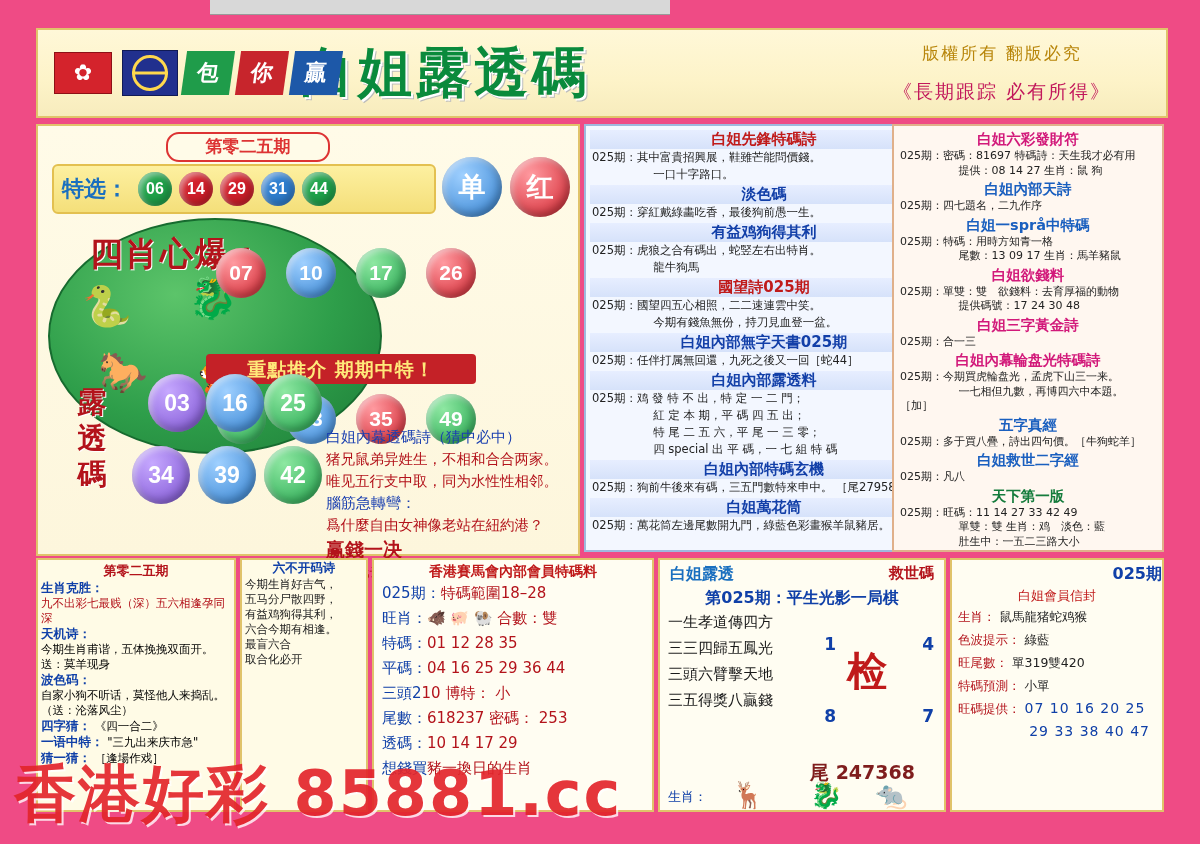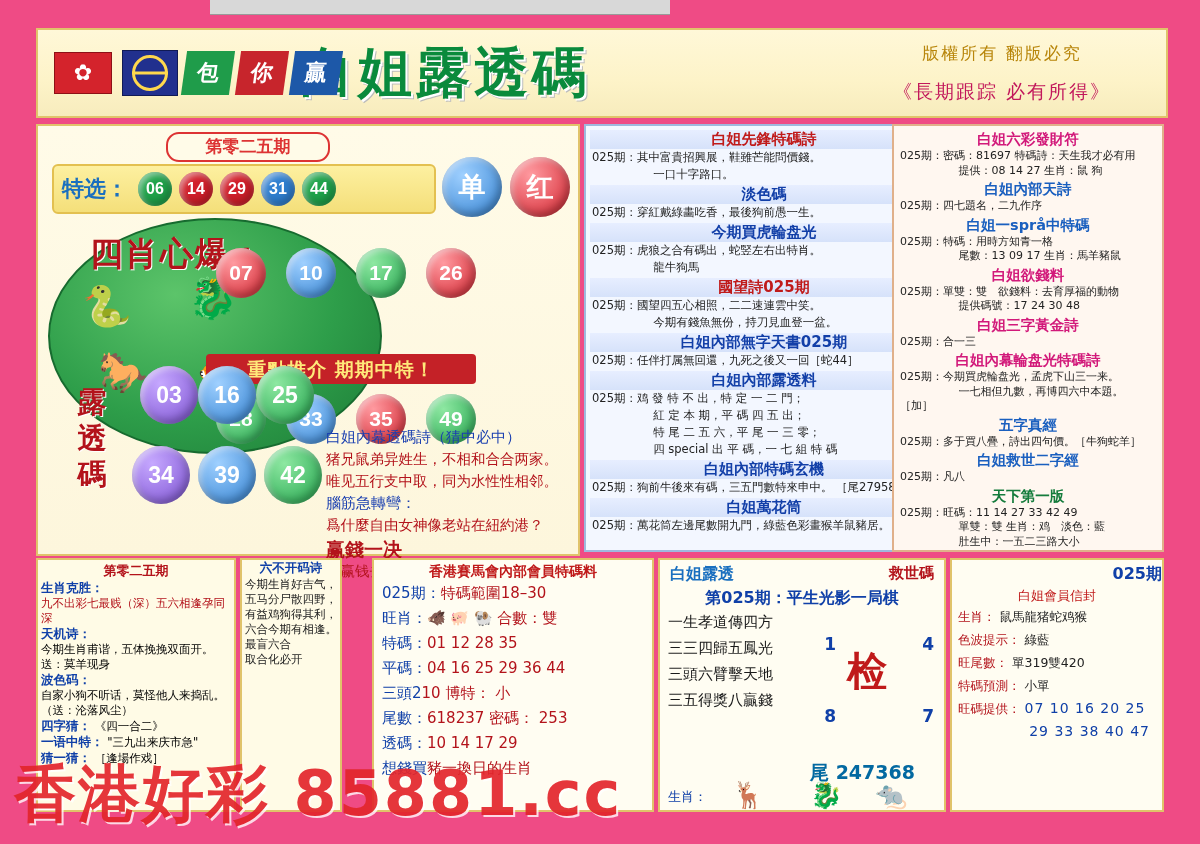--- a/index.html
+++ b/index.html
@@ -134,21 +134,21 @@
     letter-spacing:1px;
   }
   .row4a{position:absolute;left:178px;top:122px;width:260px;display:flex;justify-content:space-between;}
   .row4b{position:absolute;left:178px;top:268px;width:260px;display:flex;justify-content:space-between;}
   .lutouma{
     position:absolute;left:24px;top:258px;width:60px;
     text-align:center;font-size:29px;font-weight:bold;color:#b3131b;
     line-height:36px;font-family:"DejaVu Serif","Liberation Serif",serif;
     text-shadow:1px 1px 0 #fff;
   }
-  .row3a{position:absolute;left:94px;top:240px;width:190px;display:flex;justify-content:center;}
+  .row3a{position:absolute;left:94px;top:248px;width:190px;display:flex;justify-content:flex-end;}
   .row3b{position:absolute;left:94px;top:320px;width:190px;display:flex;justify-content:space-between;}
   .poemL{
     position:absolute;left:288px;top:300px;width:248px;
     font-size:14.5px;color:#b3131b;line-height:22px;
   }
   .poemL .hd{color:#1a3fb0;font-size:15px;}
 
   
   .midpanel{
     position:absolute;left:548px;top:0;width:360px;height:428px;
@@ -181,21 +181,21 @@
   .rblk .bd{font-size:11px;color:#222;line-height:14.5px;padding:0 2px;}
 
   
   .bottomrow{position:absolute;left:36px;top:558px;width:1128px;height:254px;}
   .bcell{
     position:absolute;top:0;height:254px;
     background:#fffdf0;border:2px solid #e0c36a;
     box-sizing:border-box;overflow:hidden;
   }
   .b1{left:0;width:200px;background:#fffbe6;}
-  .b2{left:204px;width:102px;background:#fffbe6;}
+  .b2{left:204px;width:128px;background:#fffbe6;}
   .b3{left:336px;width:282px;background:#fffdf2;}
   .b4{left:622px;width:288px;background:#fffdf2;}
   .b5{left:914px;width:214px;background:#fffdf2;}
 
   .b1 .ttl{text-align:center;font-size:13px;color:#b3131b;font-weight:bold;padding-top:2px;}
   .b1 .sec{font-size:11.5px;line-height:15px;padding:0 3px;}
   .b1 .sec .h{color:#1040a8;font-weight:bold;font-size:12.5px;}
   .b1 .sec .r{color:#b3131b;}
   .b2 .ln{font-size:11.5px;line-height:15px;padding:0 3px;color:#222;}
   .b2 .h{color:#1040a8;font-weight:bold;text-align:center;font-size:12.5px;}
@@ -207,21 +207,21 @@
   .b4 .hdr .l{color:#1a6fbf;font-weight:bold;font-size:16px;}
   .b4 .hdr .r{color:#b3131b;font-weight:bold;font-size:15px;}
   .b4 .sub{text-align:center;color:#1040a8;font-size:16px;font-weight:bold;margin-top:3px;}
   .b4 .poem{font-size:15px;line-height:26px;color:#1a1a1a;padding-left:8px;}
   .b4 .bigchar{
     position:absolute;right:40px;top:74px;width:74px;height:74px;
     font-size:40px;color:#c01a1a;font-weight:bold;text-align:center;line-height:74px;
     font-family:"DejaVu Serif","Liberation Serif",serif;
   }
   .b4 .cnr{position:absolute;font-size:17px;color:#1040a8;font-weight:bold;}
-  .b4 .tail{position:absolute;left:150px;bottom:24px;font-size:19px;color:#0369a1;font-weight:bold;text-align:right;}
+  .b4 .tail{position:absolute;left:150px;bottom:24px;font-size:19px;color:#7f1d1d;font-weight:bold;text-align:right;}
   .b5 .ttl{text-align:right;font-size:16px;color:#1040a8;font-weight:bold;padding-top:4px;}
   .b5 .sub{text-align:center;font-size:13px;color:#c01a1a;padding-top:2px;}
   .b5 .ln{font-size:12.5px;line-height:19px;padding:2px 6px;color:#222;}
   .b5 .k{color:#b3131b;}
   .b5 .big{font-size:14px;color:#1040a8;letter-spacing:1px;}
 
   .watermark{
     position:absolute;left:14px;top:752px;width:1000px;height:80px;
     font-size:62px;font-weight:bold;color:#e3262c;
     font-family:"DejaVu Sans","Liberation Sans",sans-serif;
@@ -331,21 +331,21 @@
       <div class="blk">
         <div class="t red">白姐先鋒特碼詩</div>
         <div class="bd">025期：其中富貴招興展，鞋雖芒能問價錢。</div>
         <div class="bd">　　　　　 一口十字路口。</div>
       </div>
       <div class="blk">
         <div class="t">淡色碼</div>
         <div class="bd">025期：穿紅戴綠畵吃香，最後狗前愚一生。</div>
       </div>
       <div class="blk">
-        <div class="t">今期買虎輪盘光</div>
+        <div class="t">有益鸡狗得其利</div>
         <div class="bd">025期：虎狼之合有碼出，蛇竪左右出特肖。</div>
         <div class="bd">　　　　　 龍牛狗馬</div>
       </div>
       <div class="blk">
         <div class="t red">國望詩025期</div>
         <div class="bd">025期：國望四五心相照，二二速連雲中笑。</div>
         <div class="bd">　　　　　 今期有錢魚無份，持刀見血登一盆。</div>
       </div>
       <div class="blk">
         <div class="t">白姐內部無字天書025期</div>
@@ -454,21 +454,21 @@
       <div class="ln">有益鸡狗得其利，</div>
       <div class="ln">六合今期有相逢。</div>
       <div class="ln"></div>
       <div class="ln">最盲六合</div>
       <div class="ln">取合化必开</div>
     </div>
 
     <div class="bcell b3">
       <div class="ttl">香港賽馬會內部會員特碼料</div>
       <div class="ln">
-        <span>025期：</span><span class="v">特碼範圍18–30</span>
+        <span>025期：</span><span class="v">特碼範圍18–28</span>
       </div>
       <div class="ln">
         <span>旺肖：</span><span class="v">🐗 🐖 🐏    合數：雙</span>
       </div>
       <div class="ln">
         <span>特碼：</span><span class="v">01 12 28 35</span>
       </div>
       <div class="ln">
         <span>平碼：</span><span class="v">04 16 25 29 36 44</span>
       </div>

